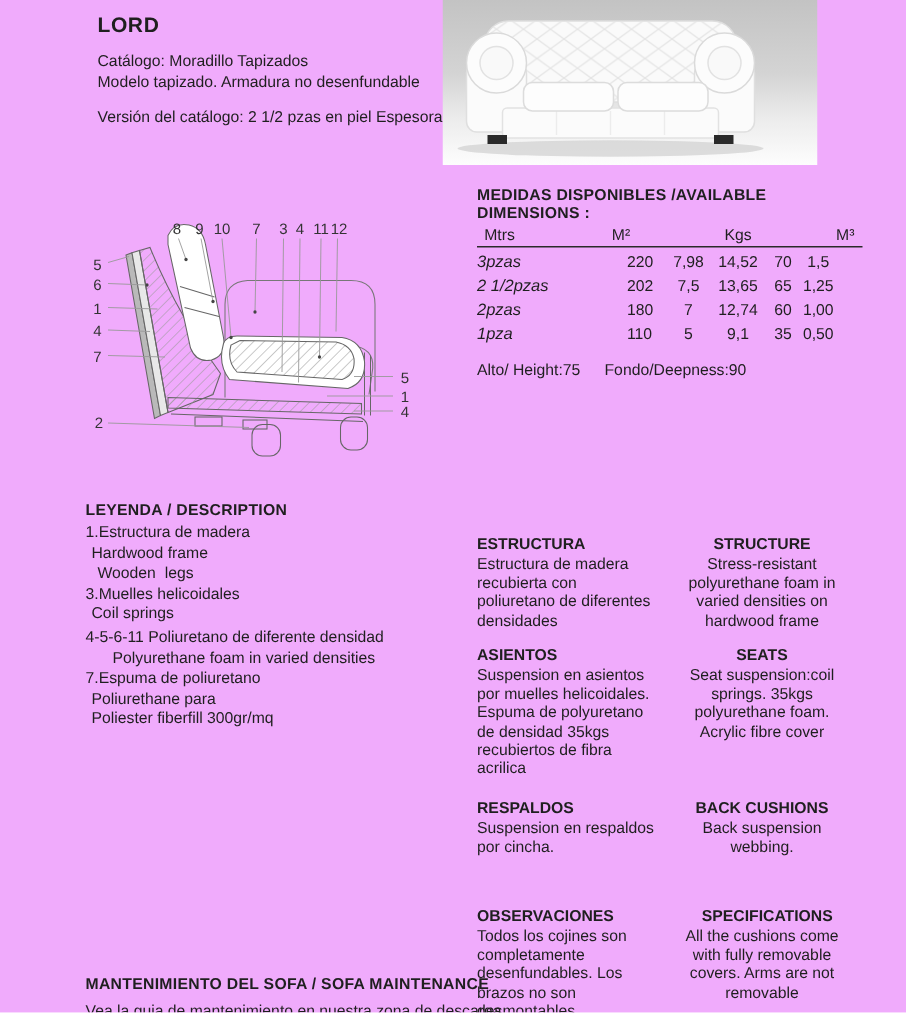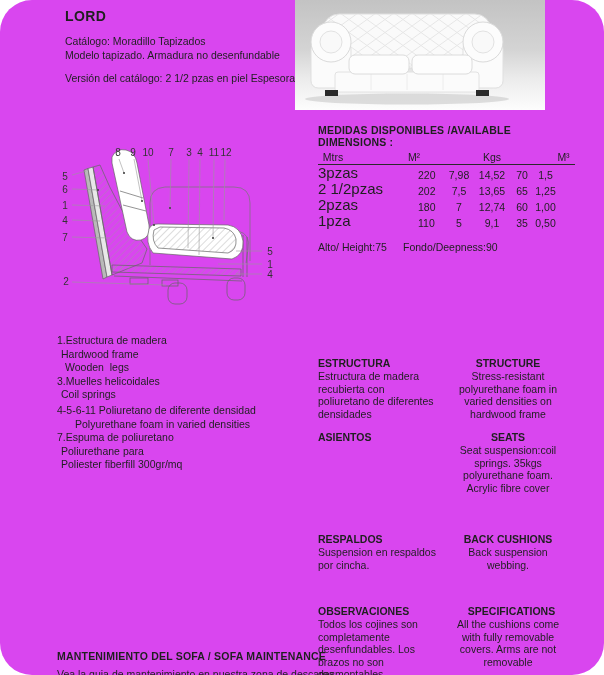--- a/index.html
+++ b/index.html
@@ -1,30 +1,30 @@
 <!DOCTYPE html>
 <html><head>
 <meta charset="utf-8">
 <style>
   html,body{margin:0;padding:0;background:#fff;}
-  #page{position:relative;width:604px;height:675px;background:#d946ef;overflow:hidden;
-        font-family:"Liberation Sans","DejaVu Sans",sans-serif;color:#1f1f1f;border-radius:32px;}
+  #page{position:relative;width:604px;height:675px;background:#f0abfc;overflow:hidden;
+        font-family:"Liberation Sans","DejaVu Sans",sans-serif;color:#1f1f1f;}
   .abs{position:absolute;}
   .fs10{font-size:10.5px;line-height:13.4px;}
   .title{font-size:14px;font-weight:bold;letter-spacing:.4px;}
   .sect{font-size:10.5px;font-weight:bold;letter-spacing:.2px;}
   
   .dim{width:246px;}
   .dim .hdr-row{display:flex;margin-top:3px;}
   .dim .sp-name{width:126px;}
   .num-heads{display:flex;border-bottom:1px solid #2a2a2a;padding-bottom:1px;gap:48px;}
   .nh{font-size:10.5px;text-align:center;}
   .c1{width:30px;} .c2{width:36px;} .c3{width:24px;} .c4{width:23px;}
   .dim-row{display:flex;height:16px;align-items:flex-end;}
-  .r-name{width:100px;font-size:15px;}
+  .r-name{width:100px;font-size:11px;font-style:italic;}
   .r-size{width:26px;font-size:10.5px;}
   .rv{font-size:10.5px;text-align:center;}
   
   .leg-line{font-size:10.5px;line-height:13.6px;white-space:pre;}
   .in4{padding-left:4px;} .in8{padding-left:8px;} .in18{padding-left:18px;}
   
   .spec-row{position:absolute;width:268px;}
   .spec-col{position:absolute;top:0;width:120px;font-size:10.5px;line-height:12.4px;}
   .spec-col .t{font-weight:bold;margin-bottom:1px;}
   .col-es{left:0;} .col-en{left:130;}
@@ -205,20 +205,21 @@
         <text x="15" y="128">7</text>
         <text x="16" y="172">2</text>
         <text x="220" y="142">5</text>
         <text x="220" y="155">1</text>
         <text x="220" y="165">4</text>
       </g>
     </svg>
   </div>
 
   <div class="abs" style="left:57px;top:334px;width:250px;">
+    <div class="sect" style="margin-bottom:3px;">LEYENDA / DESCRIPTION</div>
     <div class="leg-line">1.Estructura de madera</div>
     <div class="leg-line in4">Hardwood frame</div>
     <div class="leg-line in8">Wooden  legs</div>
     <div class="leg-line">3.Muelles helicoidales</div>
     <div class="leg-line in4">Coil springs</div>
     <div class="leg-line" style="margin-top:2px;">4-5-6-11 Poliuretano de diferente densidad</div>
     <div class="leg-line in18">Polyurethane foam in varied densities</div>
     <div class="leg-line">7.Espuma de poliuretano</div>
     <div class="leg-line in4">Poliurethane para</div>
     <div class="leg-line in4">Poliester fiberfill 300gr/mq</div>
@@ -230,20 +231,21 @@
       <div>Estructura de madera recubierta con poliuretano de diferentes densidades</div>
     </div>
     <div class="spec-col col-en">
       <div class="t">STRUCTURE</div>
       <div>Stress-resistant polyurethane foam in varied densities on hardwood frame</div>
     </div>
   </div>
   <div class="spec-row" style="left:318px;top:431px;">
     <div class="spec-col col-es">
       <div class="t">ASIENTOS</div>
+      <div>Suspension en asientos por muelles helicoidales. Espuma de polyuretano de densidad 35kgs recubiertos de fibra acrilica</div>
     </div>
     <div class="spec-col col-en">
       <div class="t">SEATS</div>
       <div>Seat suspension:coil springs. 35kgs polyurethane foam. Acrylic fibre cover</div>
     </div>
   </div>
   <div class="spec-row" style="left:318px;top:533px;">
     <div class="spec-col col-es">
       <div class="t">RESPALDOS</div>
       <div>Suspension en respaldos por cincha.</div>

